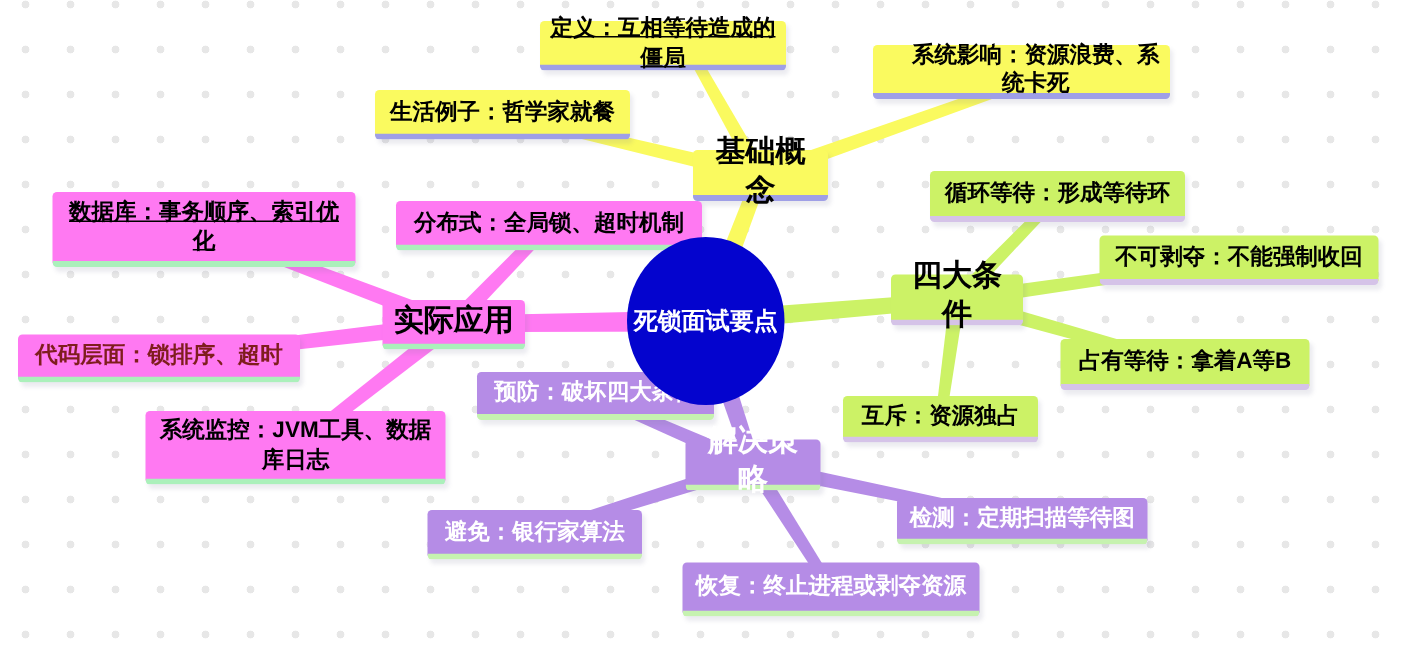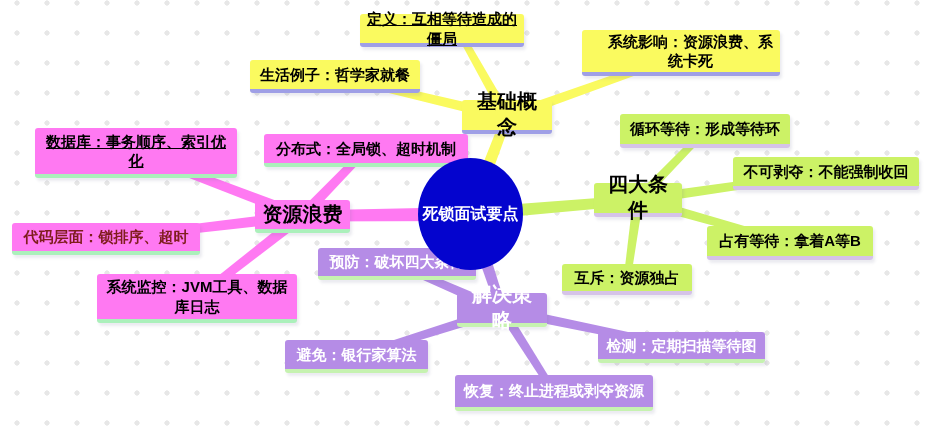--- a/index.html
+++ b/index.html
@@ -22,21 +22,21 @@
   }
   .topic{font-size:20px;}
   #center-node{
     position:absolute;z-index:3;left:418px;top:158px;width:105px;height:112px;
     border-radius:50%;display:flex;align-items:center;justify-content:center;
     font-weight:bold;font-size:16px;text-align:center;white-space:nowrap;
   }
   
   #node-definition {left:360px;top:14px; width:164px;height:33px;text-decoration:underline;}
   #node-example    {left:250px;top:60px; width:170px;height:33px;}
-  #node-impact     {left:582px;top:30px; width:198px;height:46px;padding-left:25px;}
+  #node-impact     {left:582px;top:30px; width:198px;height:36px;padding-left:25px;}
   #node-basic      {left:462px;top:100px;width:90px; height:34px;}
   #node-circular   {left:620px;top:114px;width:170px;height:34px;}
   #node-nopreempt  {left:733px;top:157px;width:186px;height:33px;}
   #node-holdwait   {left:707px;top:226px;width:166px;height:34px;}
   #node-mutex      {left:562px;top:264px;width:130px;height:31px;}
   #node-four       {left:594px;top:183px;width:88px; height:34px;}
   #node-prevent    {left:318px;top:248px;width:158px;height:32px;}
   #node-strategy   {left:457px;top:293px;width:90px; height:34px;}
   #node-avoid      {left:285px;top:340px;width:143px;height:33px;}
   #node-detect     {left:598px;top:332px;width:167px;height:31px;}
@@ -88,17 +88,17 @@
   <div class="node" id="node-prevent" style="background: rgb(181, 140, 230); border-bottom-color: rgb(198, 242, 176); color: rgb(255, 255, 255);">预防：破坏四大条件</div>
   <div class="node topic" id="node-strategy" style="background: rgb(181, 140, 230); border-bottom-color: rgb(198, 242, 176); color: rgb(255, 255, 255);">解决策略</div>
   <div class="node" id="node-avoid" style="background: rgb(181, 140, 230); border-bottom-color: rgb(198, 242, 176); color: rgb(255, 255, 255);">避免：银行家算法</div>
   <div class="node" id="node-detect" style="background: rgb(181, 140, 230); border-bottom-color: rgb(198, 242, 176); color: rgb(255, 255, 255);">检测：定期扫描等待图</div>
   <div class="node" id="node-recover" style="background: rgb(181, 140, 230); border-bottom-color: rgb(198, 242, 176); color: rgb(255, 255, 255);">恢复：终止进程或剥夺资源</div>
 
   <div class="node" id="node-database" style="background: rgb(255, 121, 242); border-bottom-color: rgb(171, 240, 187); color: rgb(0, 0, 0); text-decoration: underline;">数据库：事务顺序、索引优化</div>
   <div class="node" id="node-distributed" style="background: rgb(255, 121, 242); border-bottom-color: rgb(171, 240, 187); color: rgb(0, 0, 0);">分布式：全局锁、超时机制</div>
   <div class="node" id="node-code" style="background: rgb(255, 121, 242); border-bottom-color: rgb(171, 240, 187); color: #7f1d1d;">代码层面：锁排序、超时</div>
   <div class="node" id="node-monitor" style="background: rgb(255, 121, 242); border-bottom-color: rgb(171, 240, 187); color: rgb(0, 0, 0);">系统监控：JVM工具、数据库日志</div>
-  <div class="node topic" id="node-practical" style="background: rgb(255, 121, 242); border-bottom-color: rgb(171, 240, 187); color: rgb(0, 0, 0);">资源浪费</div>
+  <div class="node topic" id="node-practical" style="background: rgb(255, 121, 242); border-bottom-color: rgb(171, 240, 187); color: rgb(0, 0, 0);">实际应用</div>
 
   <div id="center-node" style="background: rgb(4, 4, 206); color: rgb(255, 255, 255);">死锁面试要点</div>
 
 </div>
 
 </body></html>

